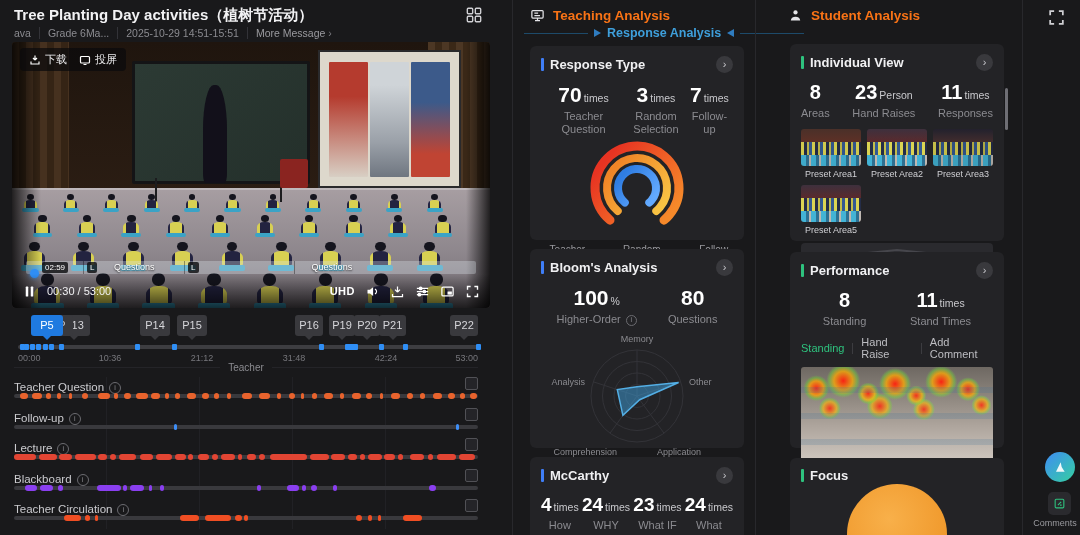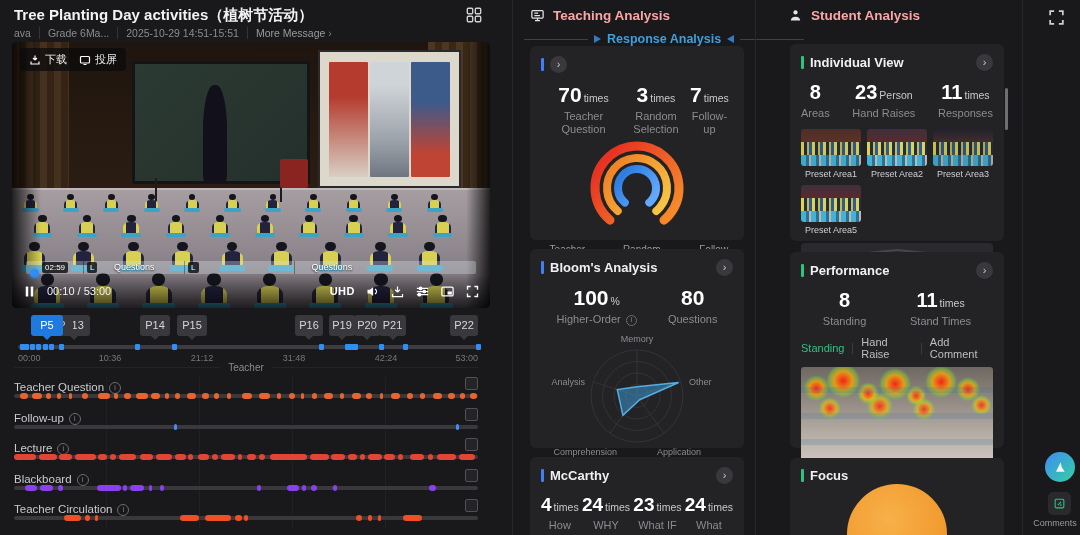--- a/index.html
+++ b/index.html
@@ -87,21 +87,21 @@
   .tlab{font-size:11.5px;color:#cbcbcf;}
   .info{display:inline-block;width:10px;height:10px;line-height:9px;text-align:center;border:1px solid #6b6b70;border-radius:50%;color:#8b8b90;font-size:7px;margin-left:5px;vertical-align:1px;}
   .cbox{position:absolute;right:0;top:0;width:11px;height:11px;border:1.2px solid #515156;border-radius:2px;background:#242428;cursor:pointer;}
   .tbar{position:absolute;left:0;right:0;top:17px;height:4px;border-radius:2px;background:#39393d;cursor:pointer;}
   .seg{position:absolute;top:-1px;height:6px;border-radius:3px;}
   .gline{position:absolute;top:377px;width:1px;height:152px;background:#212125;}
 
   
   .phead{position:absolute;display:flex;align-items:center;gap:8px;}
   .phead svg{width:15px;height:15px;}
-  .phead b{font-size:13.5px;color:#fca5a5;}
+  .phead b{font-size:13.5px;color:#f97316;}
   .card{position:absolute;width:214px;background:#232326;border-radius:6px;padding:10px 11px;box-sizing:border-box;}
   .chead{display:flex;align-items:center;}
   .acc{width:3px;height:13px;border-radius:1px;margin-right:6px;}
   .acc.b{background:var(--accent-blue,#3f7ef7);}
   .acc.g{background:var(--accent-green,#2ec27e);}
   .ctitle{flex:1;font-size:13px;font-weight:700;color:#f0f0f2;}
   .chev{width:17px;height:17px;border-radius:50%;background:#39393d;color:#c6c6ca;font-size:11px;line-height:16px;text-align:center;cursor:pointer;}
   .stats{display:flex;justify-content:space-between;margin-top:10px;align-items:flex-start;}
   .stat{text-align:center;}
   .stat b{font-size:21px;color:#fff;font-weight:700;}
@@ -427,21 +427,21 @@
           <i class="tick t2"></i>
           <i class="tick t3"></i>
         <i class="ph"></i>
       </div>
 
       <div class="vctrl">
         <svg class="cicon" viewBox="0 0 24 24" fill="#fff">
             <rect x="6" y="4" width="4" height="16" rx="1"></rect>
             <rect x="14" y="4" width="4" height="16" rx="1"></rect>
           </svg>
-        <span class="vtime">00:10 / 53:00</span>
+        <span class="vtime">00:30 / 53:00</span>
         <span class="sp"></span>
         <span class="uhd">UHD</span>
         <svg class="cicon" viewBox="0 0 24 24" fill="#fff">
             <path d="M4 9v6h4l5 4V5L8 9H4z"></path>
             <path d="M16 8c1.6 1 2.5 2.3 2.5 4S17.6 15 16 16" stroke="#fff" stroke-width="1.8" fill="none"></path>
           </svg>
         <svg class="cicon" viewBox="0 0 24 24" fill="none" stroke="#fff" stroke-width="2">
             <path d="M12 4v9m0 0l-4-4m4 4l4-4"></path>
             <path d="M4 16v4h16v-4"></path>
           </svg>
@@ -615,31 +615,32 @@
   <i class="vdiv d1"></i>
 
   <section>
     <div class="phead" style="left:530px;top:8px;">
       <svg viewBox="0 0 24 24" fill="none" stroke="#e4e4e8" stroke-width="2">
           <rect x="3" y="4" width="18" height="12" rx="1.5"></rect>
           <path d="M7 8h6M7 12h9M12 16v4M8 20h8"></path>
         </svg>
       <b>Teaching Analysis</b>
     </div>
-    <div class="tabline" style="left:524px;top:32px;">
+    <div class="tabline" style="left:524px;top:26px;">
       <i class="ln"></i>
         <i class="ar l"></i>
         <b>Response Analysis</b>
         <i class="ar r"></i>
         <i class="ln"></i>
     </div>
 
     <div class="card" style="left:530px;top:46px;height:194px;">
       <div class="chead">
         <i class="acc b"></i>
+        <span class="ctitle">Response Type</span>
         <span class="chev">›</span>
       </div>
       <div class="stats rt-stats">
           <div class="stat">
             <div><b>70</b><span class="su">times</span></div>
             <div class="sl">Teacher Question</div>
           </div>
           <div class="stat">
             <div><b>3</b><span class="su">times</span></div>
             <div class="sl">Random Selection</div>

